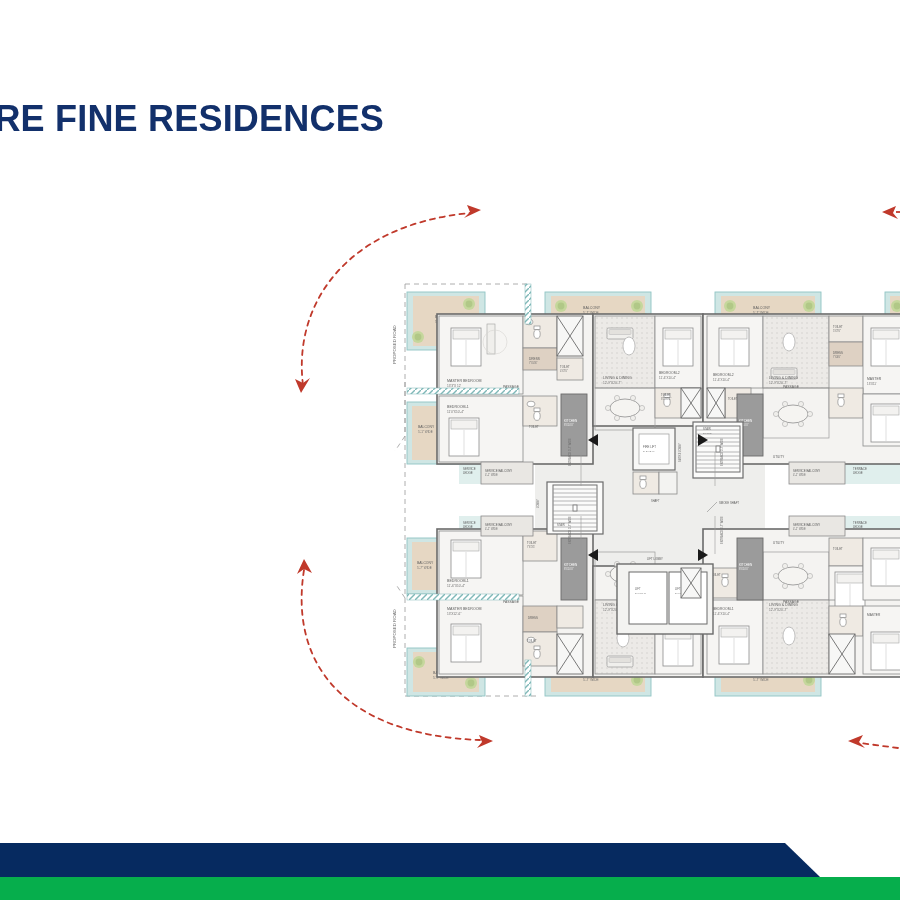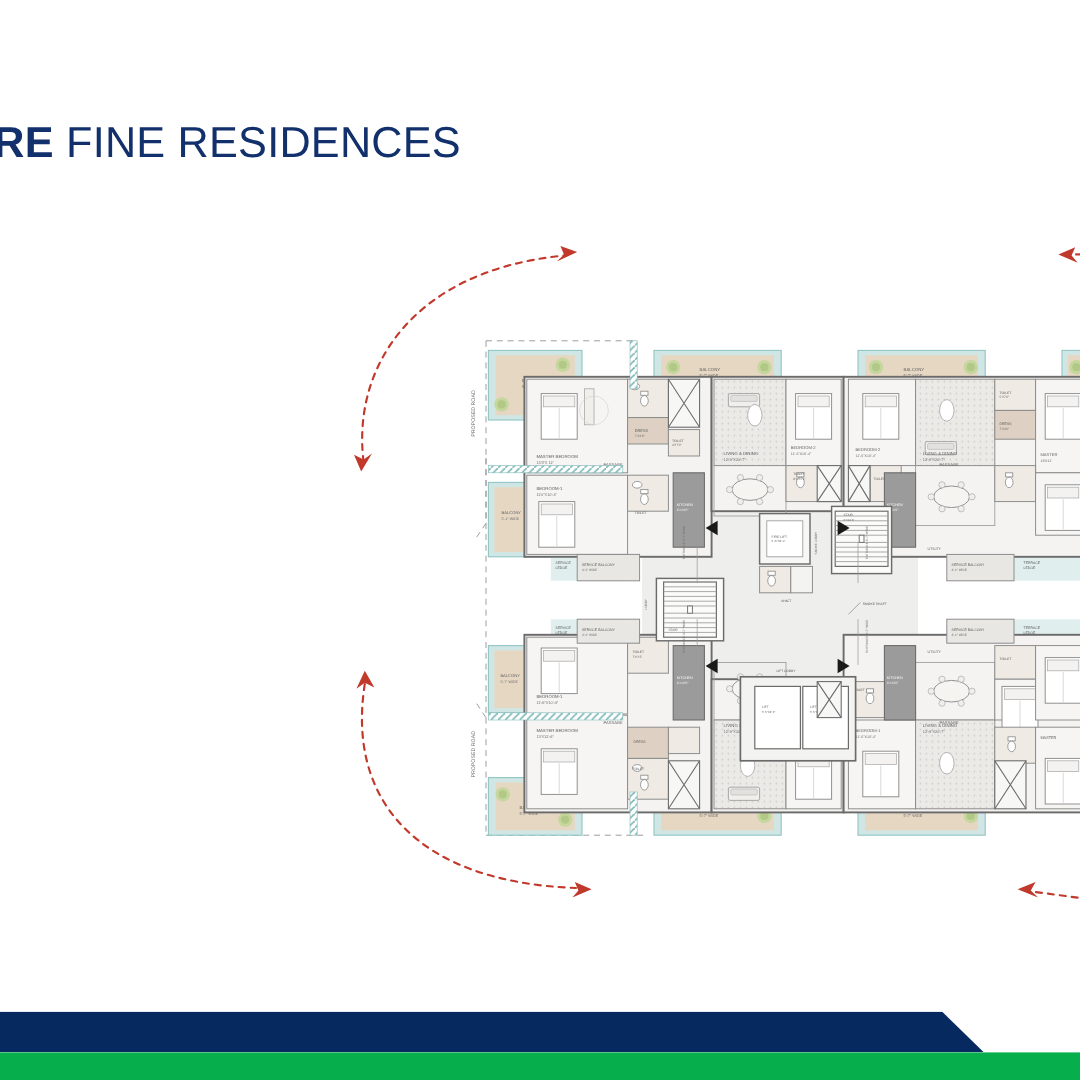--- a/index.html
+++ b/index.html
@@ -6,21 +6,21 @@
   body{
     width:900px;height:900px;overflow:hidden;background:#ffffff;
     font-family:"Liberation Sans", sans-serif;position:relative;
   }
   
   #slide-title{
     position:absolute;left:-60px;top:98px;white-space:nowrap;
     font-size:36px;letter-spacing:.2px;color:#12306b;
   }
   #slide-title .b{font-weight:bold;}
-  #slide-title .n{font-weight:normal;}
+  #slide-title .n{font-weight:bold;}
 
   
   #copy{
     position:absolute;left:-150px;top:278px;width:330px;
     color:#1b3564;font-size:19px;line-height:28px;letter-spacing:.1px;
   }
   #copy .para{margin-bottom:25px;}
 
   
   #bar-navy{

